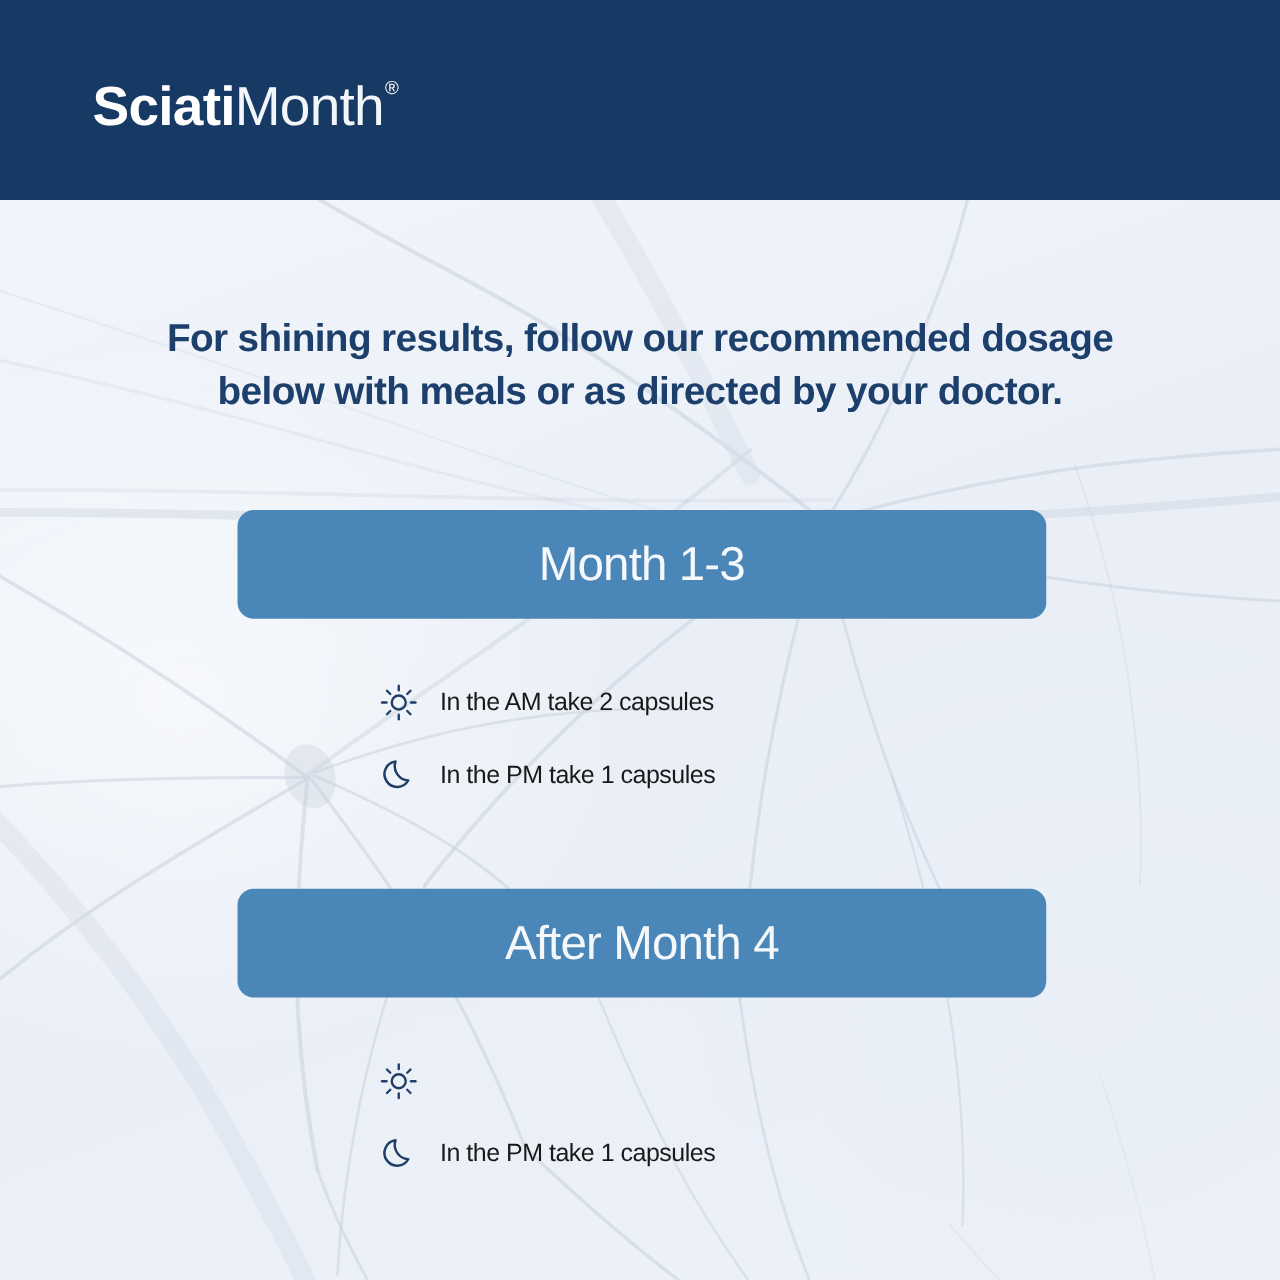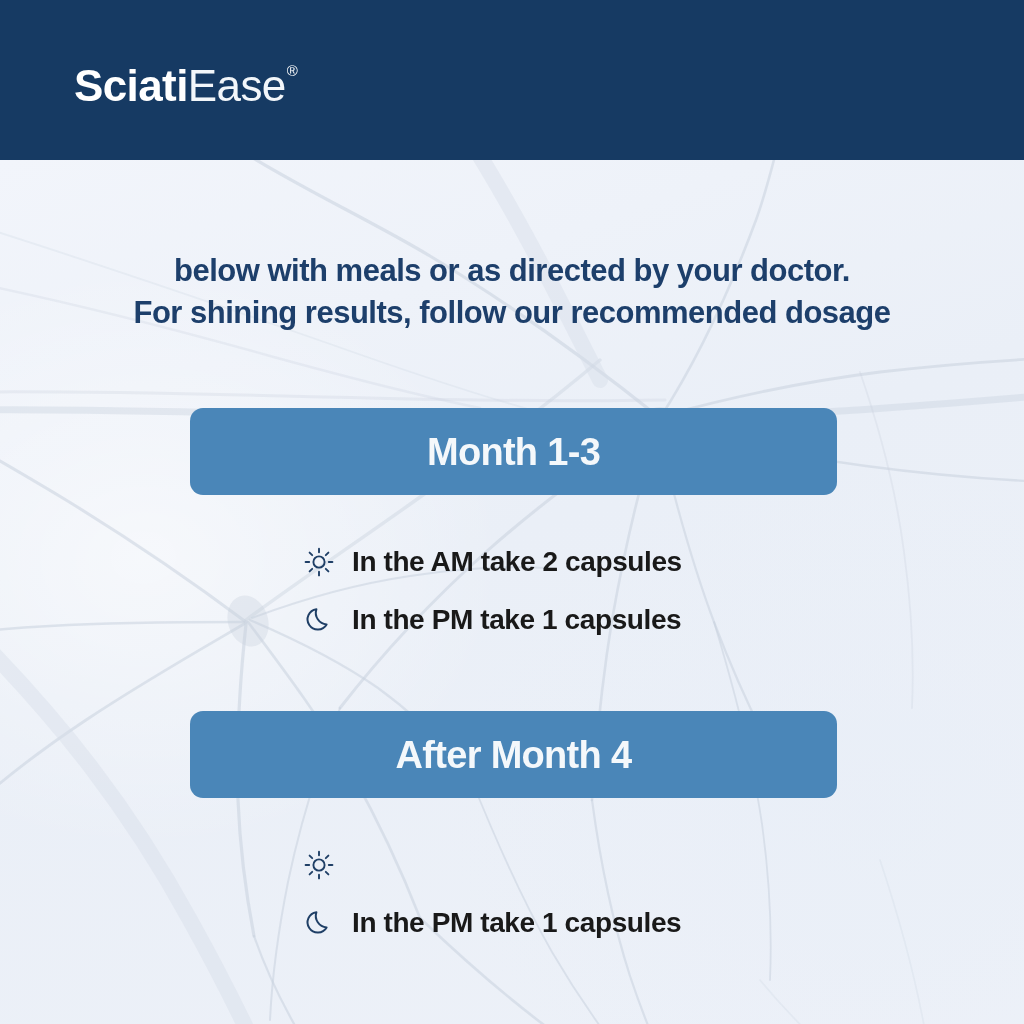--- a/index.html
+++ b/index.html
@@ -118,21 +118,21 @@
     height: 87px;
     background: #4a86b8;
     border-radius: 13px;
     display: flex;
     align-items: center;
     justify-content: center;
     box-sizing: border-box;
   }
   .pill-label {
     color: #f4f8fb;
-    font-weight: 700;
+    font-weight: 400;
     font-size: 38px;
     line-height: 42px;
     letter-spacing: -0.7px;
     white-space: nowrap;
   }
 
   .dose-list {
     margin-top: 44px;
     padding-left: 112px;
     box-sizing: border-box;
@@ -150,25 +150,24 @@
     display: flex;
     align-items: center;
     justify-content: center;
     margin-right: 16px;
   }
   .dose-icon svg {
     display: block;
   }
   .dose-text {
     color: #191919;
-    font-size: 28px;
+    font-size: 20px;
     line-height: 34px;
     letter-spacing: -0.4px;
     white-space: nowrap;
-    font-weight: bold;
   }
 </style>
 </head>
 <body>
 
 <div class="page">
 
   <div class="bg-wash"></div>
   <div class="bg-texture">
     <svg width="1024" height="864" viewBox="0 0 1024 864" xmlns="http://www.w3.org/2000/svg">
@@ -211,27 +210,27 @@
       </g>
       <g fill="none" stroke="#d7dee8" stroke-opacity="0.45" stroke-width="16" stroke-linecap="round">
         <path d="M-30 470 C 60 560, 130 650, 190 760 C 230 832, 258 890, 280 944"></path>
         <path d="M470 -20 C 520 60, 560 140, 600 220"></path>
       </g>
     </svg>
   </div>
 
   <div class="header">
     <div class="logo">
-      <span class="logo-bold">Sciati</span><span class="logo-light">Ease</span><span class="logo-reg">®</span>
+      <span class="logo-bold">Sciati</span><span class="logo-light">Month</span><span class="logo-reg">®</span>
     </div>
   </div>
 
   <div class="headline">
+    <div>For shining results, follow our recommended dosage</div>
     <div>below with meals or as directed by your doctor.</div>
-    <div>For shining results, follow our recommended dosage</div>
   </div>
 
   <div class="section section-1">
     <div class="pill">
       <span class="pill-label">Month 1-3</span>
     </div>
     <div class="dose-list">
 
       <div class="dose-row">
         <span class="dose-icon">

